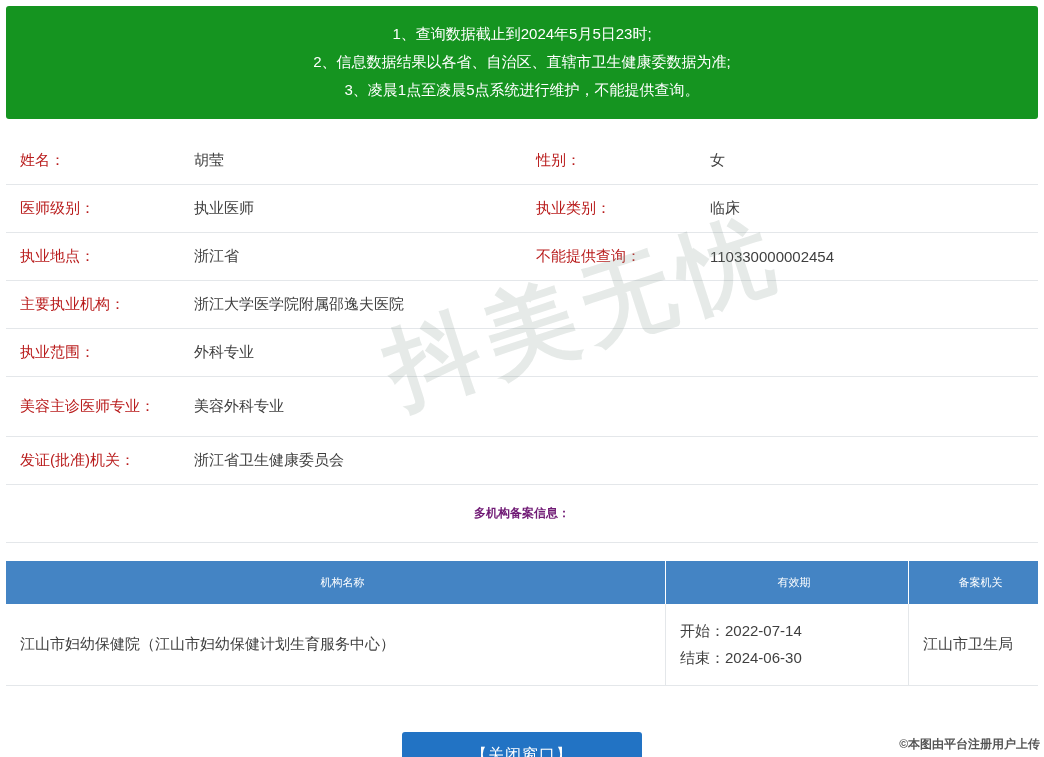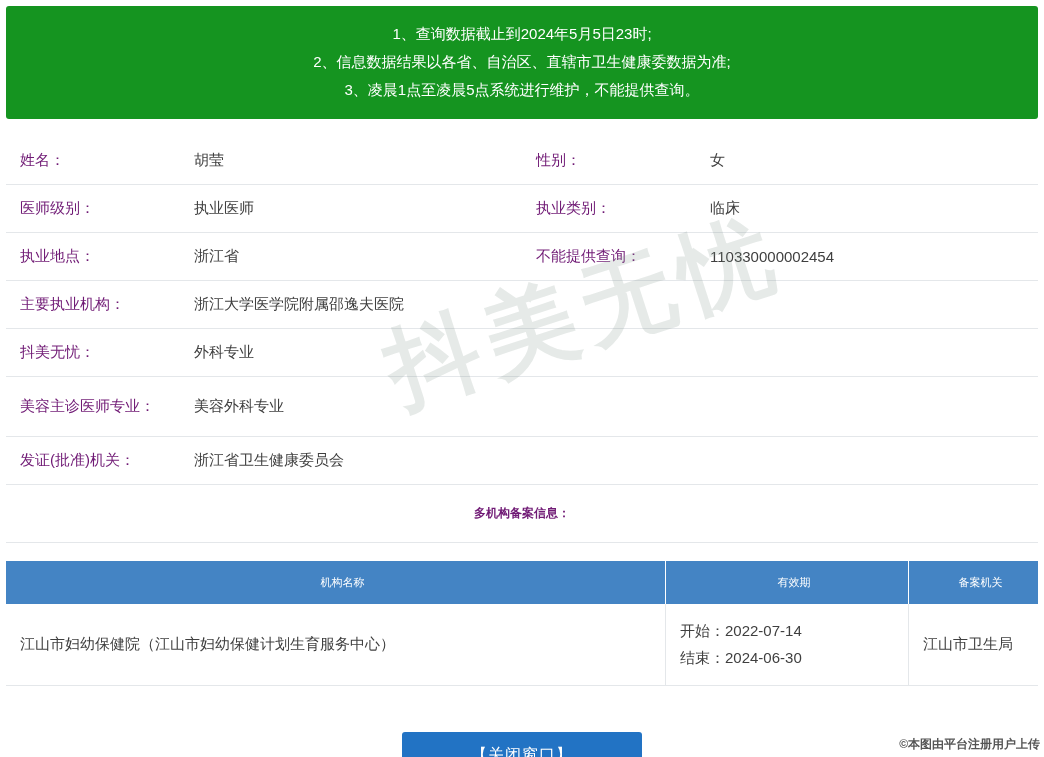--- a/index.html
+++ b/index.html
@@ -40,21 +40,21 @@
   }
   .info-table td {
     border-bottom: 1px solid #e4e7ea;
     padding: 14px 0 14px 14px;
     font-size: 15px;
     vertical-align: middle;
     color: #3a3a3a;
   }
   .info-table td.label {
     width: 160px;
-    color: #701a75;
+    color: #b91c1c;
   }
   .info-table td.value {
     color: #3f3f3f;
   }
   .col-label-2 { width: 160px; }
   .row-tall td { padding-top: 20px; padding-bottom: 20px; }
 
   
   .section-title {
     text-align: center;
@@ -168,21 +168,21 @@
       <td class="label">执业地点：</td>
       <td class="value">浙江省</td>
       <td class="label col-label-2">不能提供查询：</td>
       <td class="value">110330000002454</td>
     </tr>
     <tr>
       <td class="label">主要执业机构：</td>
       <td class="value" colspan="3">浙江大学医学院附属邵逸夫医院</td>
     </tr>
     <tr>
-      <td class="label">抖美无忧：</td>
+      <td class="label">执业范围：</td>
       <td class="value" colspan="3">外科专业</td>
     </tr>
     <tr class="row-tall">
       <td class="label">美容主诊医师专业：</td>
       <td class="value" colspan="3">美容外科专业</td>
     </tr>
     <tr>
       <td class="label">发证(批准)机关：</td>
       <td class="value" colspan="3">浙江省卫生健康委员会</td>
     </tr>

